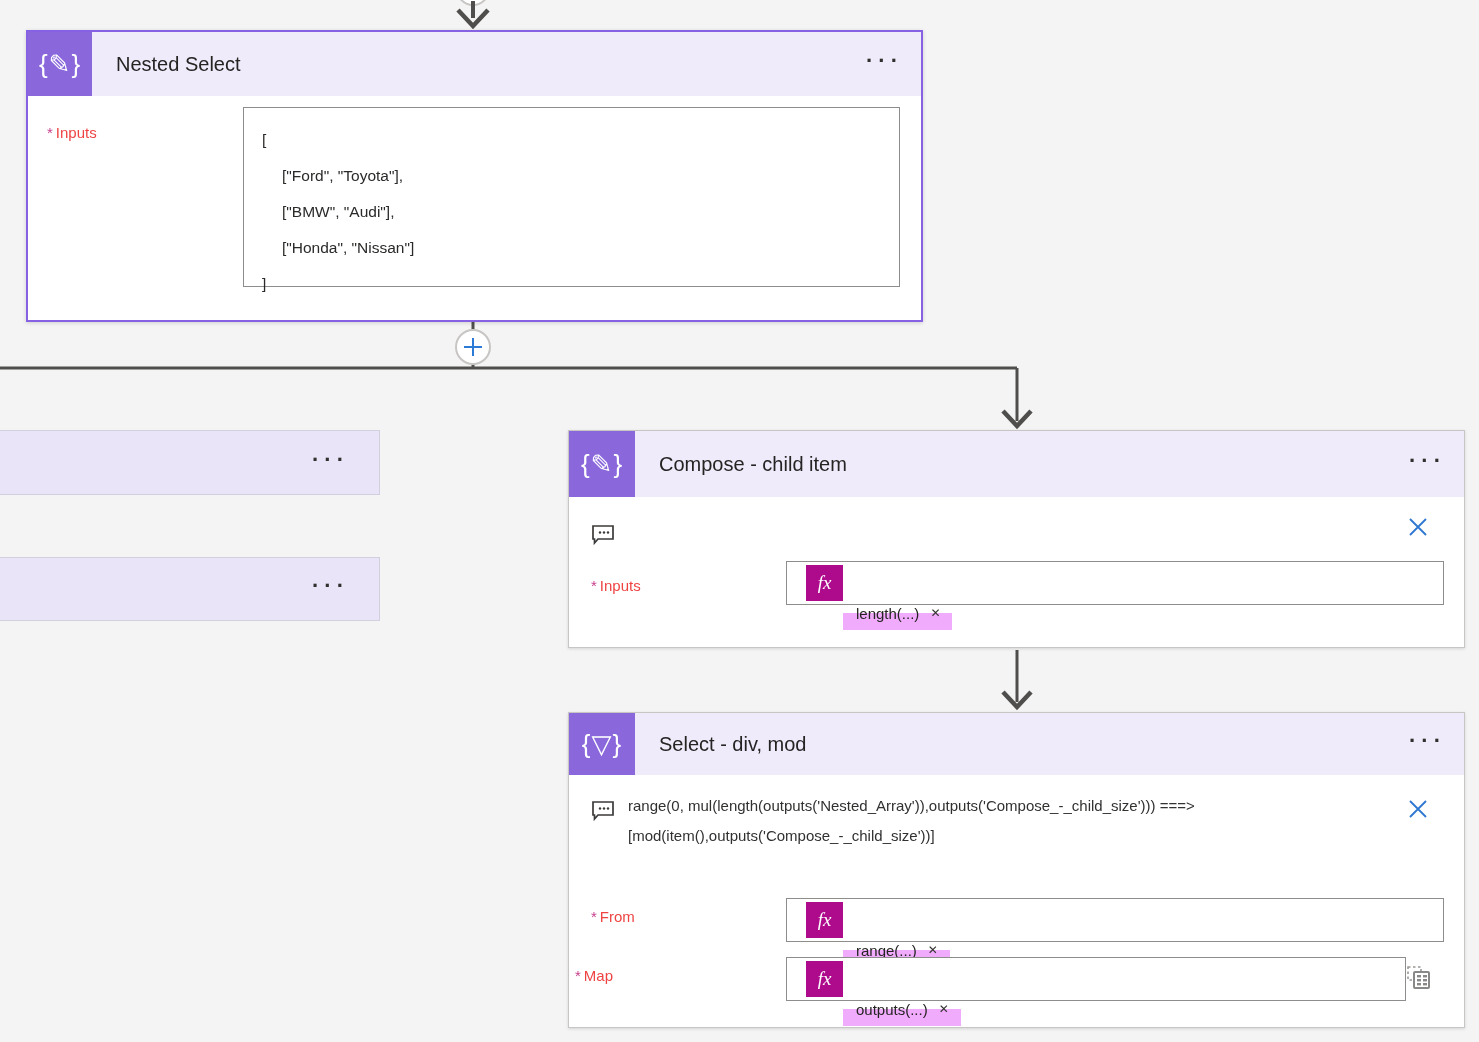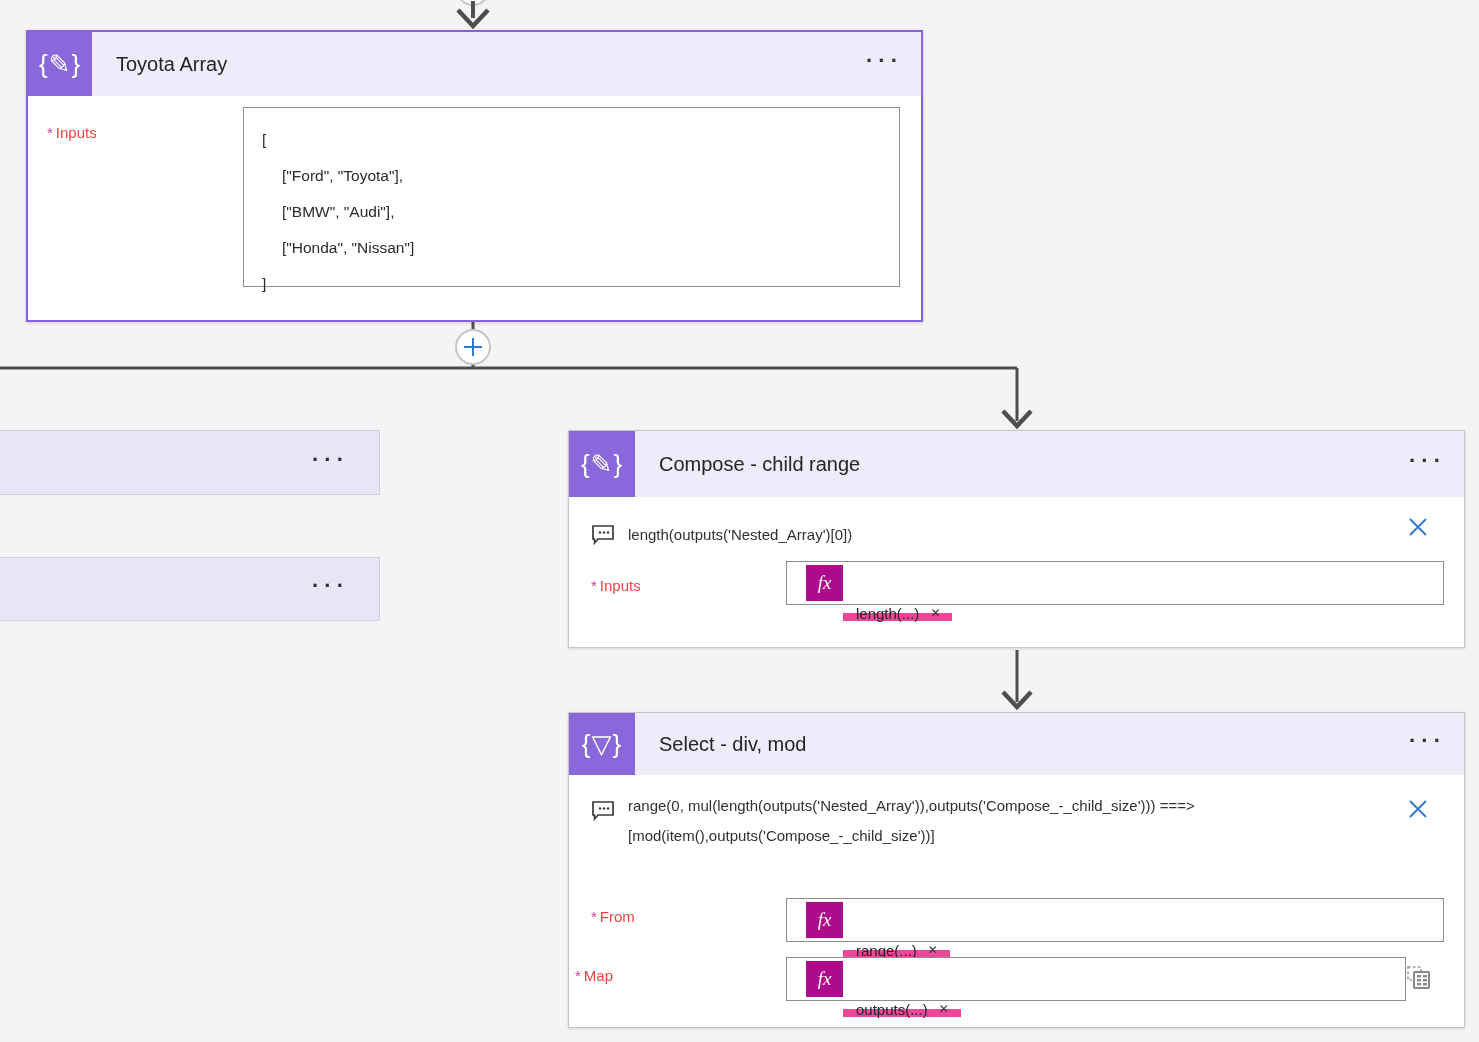--- a/index.html
+++ b/index.html
@@ -27,21 +27,21 @@
   .bigbox .ind { padding-left:20px; }
 
   .comment-row { position:absolute; display:flex; }
   .comment-text { font-size:15px; color:#323130; line-height:30px; }
 
   .closeX { background:none; border:none; cursor:pointer; position:absolute; }
 
   .inputbox { position:absolute; border:1px solid #8f8d8b; background:#fff; display:flex; align-items:center; padding-left:19px; }
   .pill { display:flex; align-items:stretch; height:36px; }
   .fx-badge { width:37px; background:#ad0a8c; color:#fff; display:flex; align-items:center; justify-content:center; font-family:"Liberation Serif", serif; font-style:italic; font-size:19px; }
-  .pill-body { background:#ec4899; display:flex; align-items:center; padding:0 10px 8px 13px; font-size:15px; color:#252423; cursor:pointer;margin-top:48px; }
+  .pill-body { background:#f0abfc; display:flex; align-items:center; padding:0 10px 17px 13px; font-size:15px; color:#252423; cursor:pointer;margin-top:48px; }
   .pill-x { background:none; border:none; font-size:12px; color:#323130; margin-left:9px; cursor:pointer; padding:0 2px; }
 
   .bubble-icon { margin-right:13px; margin-top:4px; }
   .label-abs { position:absolute; }
   .tablemode-btn { position:absolute; background:none; border:none; cursor:pointer; }
 </style>
 </head>
 <body>
 
 <div id="canvas">
@@ -65,21 +65,21 @@
 
     <path d="M1017 650 L1017 702" stroke="#4f4e4c" stroke-width="3" fill="none"></path>
     <path d="M1003 692 L1017 707 L1031 692" stroke="#4f4e4c" stroke-width="4.5" fill="none"></path>
   </svg>
 
   <div class="card selected" style="left:26px; top:30px; width:897px; height:292px;">
     <div class="card-header" style="height:64px;">
       <div class="icon-sq">
         <span class="glyph">{✎}</span>
       </div>
-      <div class="hdr-title">Toyota Array</div>
+      <div class="hdr-title">Nested Select</div>
       <button class="more">···</button>
     </div>
     <div style="position:relative; height:226px;">
       <span class="label-abs" style="left:19px; top:28px;">
         <span class="req">*</span><span class="field-label">Inputs</span>
       </span>
       <div class="bigbox" style="left:215px; top:11px; width:657px; height:180px;">
         <div>[</div>
         <div class="ind">["Ford", "Toyota"],</div>
         <div class="ind">["BMW", "Audi"],</div>
@@ -94,32 +94,31 @@
   </div>
   <div class="partial-card" style="left:-4px; top:557px; width:384px; height:64px;">
     <button class="more" style="right:30px;">···</button>
   </div>
 
   <div class="card shadowed" style="left:568px; top:430px; width:897px; height:218px;">
     <div class="card-header" style="height:66px;">
       <div class="icon-sq" style="width:66px; min-width:66px;">
         <span class="glyph">{✎}</span>
       </div>
-      <div class="hdr-title">Compose - child range</div>
+      <div class="hdr-title">Compose - child item</div>
       <button class="more">···</button>
     </div>
     <div style="position:relative; height:150px;">
       <div class="comment-row" style="left:22px; top:23px; width:790px;">
         <svg class="bubble-icon" width="24" height="22" viewBox="0 0 24 22">
           <path d="M2 2 h20 v13 h-15 l-3.5 4 v-4 h-1.5 z" fill="none" stroke="#3b3a39" stroke-width="1.7"></path>
           <circle cx="9" cy="8.5" r="1.2" fill="#3b3a39"></circle>
             <circle cx="13" cy="8.5" r="1.2" fill="#3b3a39"></circle>
             <circle cx="17" cy="8.5" r="1.2" fill="#3b3a39"></circle>
         </svg>
-        <div class="comment-text">length(outputs('Nested_Array')[0])</div>
       </div>
       <button class="closeX" style="right:35px; top:19px;">
         <svg width="22" height="22" viewBox="0 0 22 22">
             <path d="M3 3 L19 19 M19 3 L3 19" stroke="#2e77d0" stroke-width="1.8" fill="none"></path>
           </svg>
       </button>
       <span class="label-abs" style="left:22px; top:80px;">
         <span class="req">*</span><span class="field-label">Inputs</span>
       </span>
       <div class="inputbox" style="left:217px; top:64px; width:658px; height:44px;">

